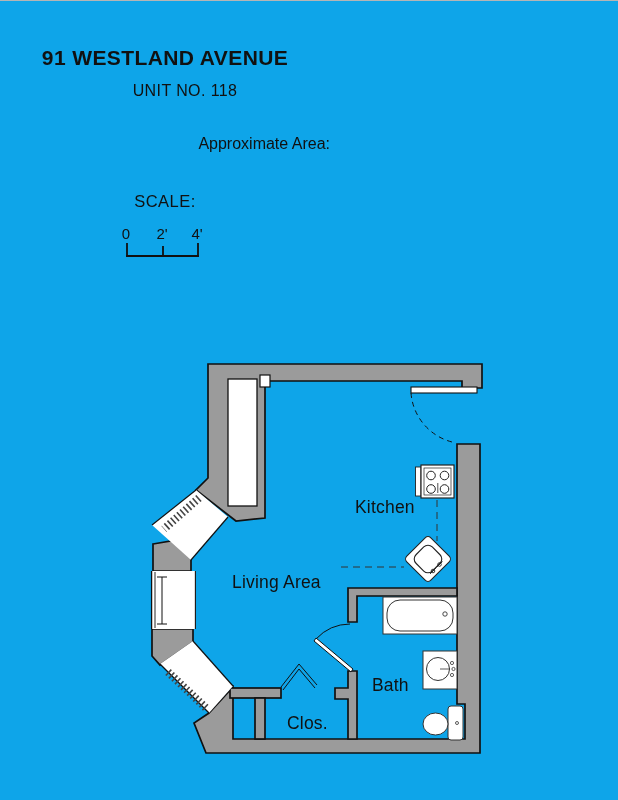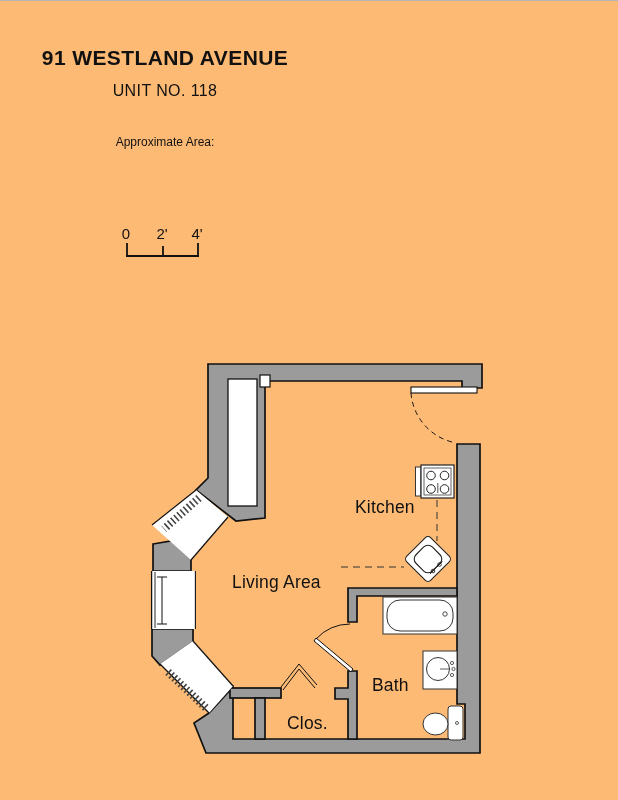--- a/index.html
+++ b/index.html
@@ -1,39 +1,40 @@
 <!DOCTYPE html>
 <html><head>
 <meta charset="utf-8">
 <style>
   html,body{margin:0;padding:0;background:#fff;}
   .page{
-    position:relative;width:618px;height:800px;background:#fdba74;
+    position:relative;width:618px;height:800px;background:#0ea5e9;
     font-family:"Liberation Sans", sans-serif;color:#111;overflow:hidden;
     border-top:1px solid #b5b5b5;
   }
   .hdr{position:absolute;left:0;width:330px;text-align:center;white-space:nowrap;}
   .hdr.address{top:45px;font-size:21px;font-weight:bold;letter-spacing:.4px;}
-  .hdr.unit{top:81px;font-size:16px;letter-spacing:.4px;}
-  .hdr.area-label{top:134px;font-size:12px;}
+  .hdr.unit{top:81px;font-size:16px;letter-spacing:.4px;margin-left:20px;}
+  .hdr.area-label{top:134px;font-size:16px;text-align:right;}
   .hdr.area-value{top:155px;font-size:16px;}
   .hdr.scale-label{top:191px;font-size:16.5px;letter-spacing:.5px;}
   svg{position:absolute;left:0;top:0;}
   svg text{font-family:"Liberation Sans", sans-serif;fill:#111;}
   .roomlabel{font-size:17.5px;letter-spacing:.2px;}
   .scalenum{font-size:15px;text-anchor:middle;}
 </style>
 </head>
 <body>
 
 <div class="page">
 
   <div class="hdr address">91 WESTLAND AVENUE</div>
   <div class="hdr unit">UNIT NO. 118</div>
   <div class="hdr area-label">Approximate Area:</div>
+  <div class="hdr scale-label">SCALE:</div>
 
   <svg width="618" height="800" viewBox="0 0 618 800">
 
     <g stroke="#111" stroke-width="1.8">
       <line x1="127" y1="242" x2="127" y2="255"></line>
       <line x1="163" y1="245" x2="163" y2="255"></line>
       <line x1="198" y1="242" x2="198" y2="255"></line>
       <line x1="126" y1="255" x2="199" y2="255"></line>
     </g>
     <text class="scalenum" x="126" y="238">0</text>

